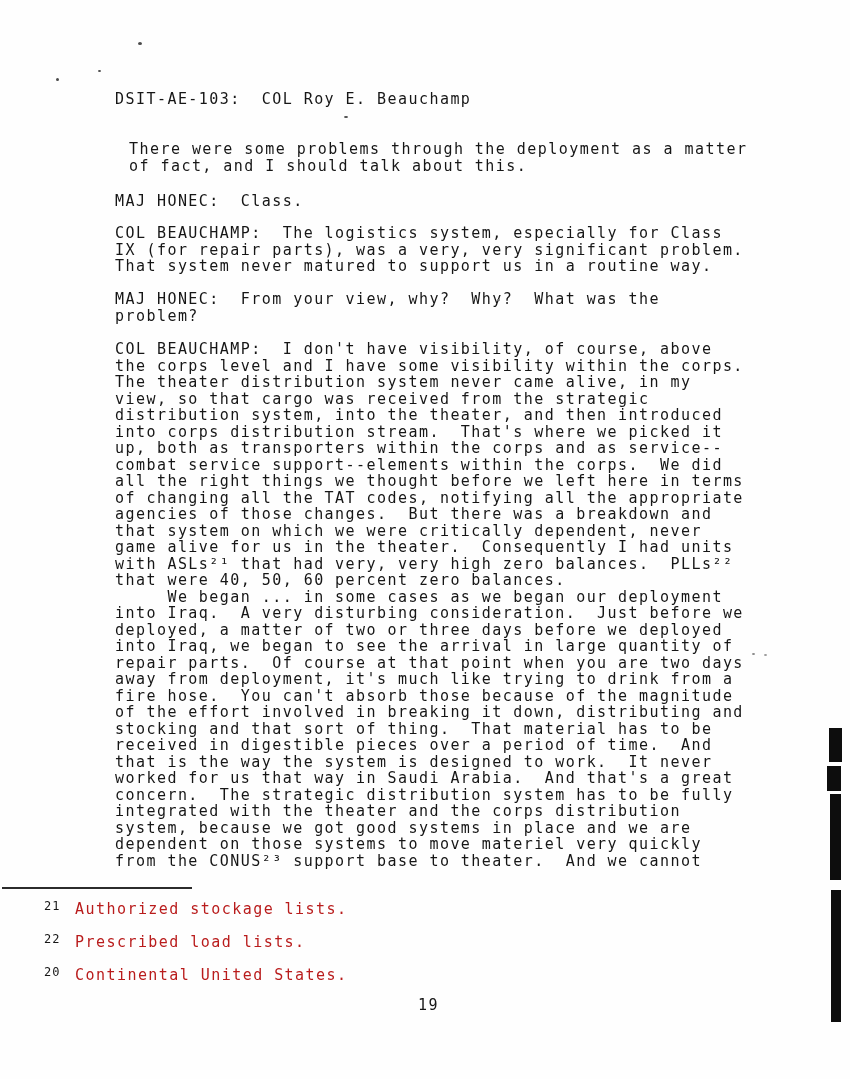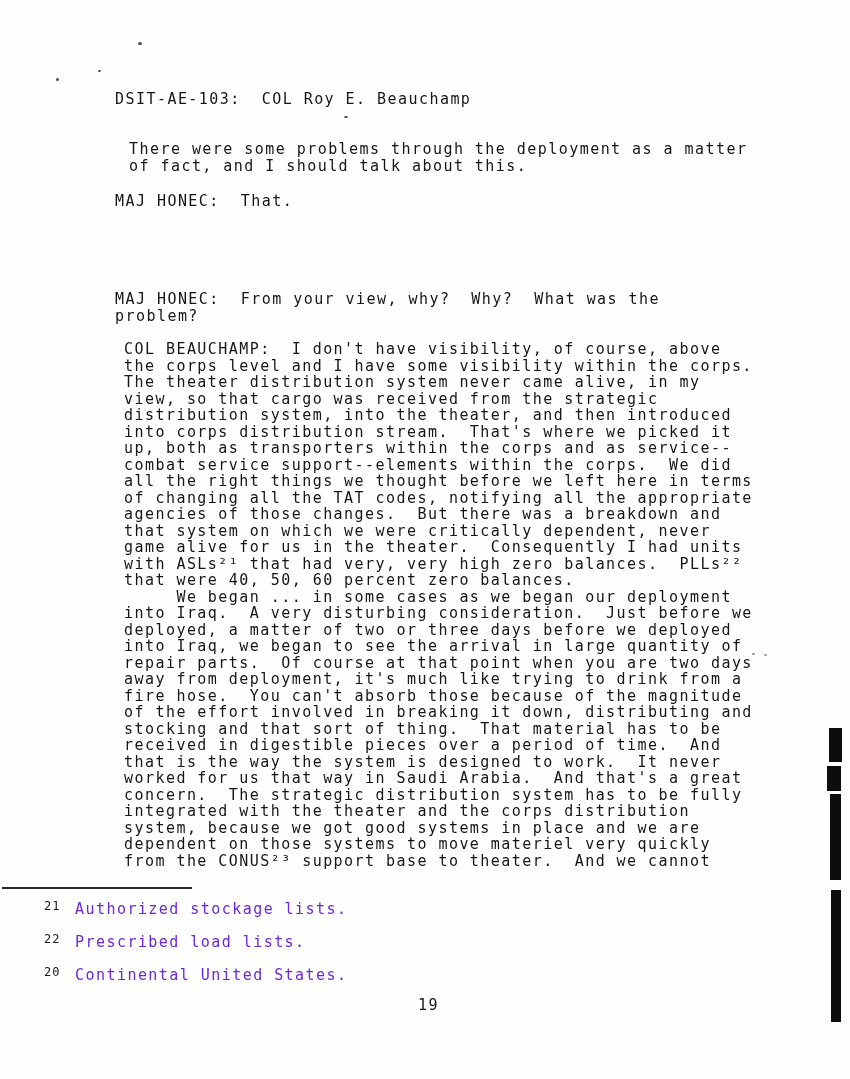--- a/index.html
+++ b/index.html
@@ -22,21 +22,21 @@
     line-height: 16.5px;
     letter-spacing: 1.45px;
     color: #161616;
     white-space: pre;
   }
   .header-line   { left: 115px; top: 91px; }
   .para-intro    { left: 129px; top: 141px; }
   .para-good     { left: 115px; top: 193px; }
   .para-logistics{ left: 115px; top: 225px; }
   .para-why      { left: 115px; top: 291px; }
-  .para-long     { left: 115px; top: 341px; margin-left: 9px; }
+  .para-long     { left: 115px; top: 341px; }
 
   .footnote-rule {
     position: absolute;
     left: 2px;
     top: 887px;
     width: 190px;
     height: 2px;
     background: #2b2b2b;
   }
   .footnote-row {
@@ -55,21 +55,21 @@
     letter-spacing: 1px;
     color: #161616;
     font-family: "DejaVu Sans Mono", "Liberation Mono", monospace;
   }
   .fn-text {
     position: absolute;
     left: 31px;
     top: 1px;
     font-size: 15px;
     letter-spacing: 1.45px;
-    color: #6d28d9;
+    color: #b91c1c;
     white-space: pre;
     font-family: "DejaVu Sans Mono", "Liberation Mono", monospace;
   }
   .page-number { left: 418px; top: 997px; }
 
   .scan-bar {
     position: absolute;
     background: #0d0d0d;
   }
   .bar-1 { left: 829px; top: 728px; width: 13px; height: 34px; }
@@ -93,22 +93,25 @@
 </head>
 <body>
 
 <div class="page">
 
   <div class="mono header-line">DSIT-AE-103:  COL Roy E. Beauchamp</div>
 
   <div class="mono para-intro">There were some problems through the deployment as a matter
 of fact, and I should talk about this.</div>
 
-  <div class="mono para-good">MAJ HONEC:  That.</div>
+  <div class="mono para-good">MAJ HONEC:  Class.</div>
 
+  <div class="mono para-logistics">COL BEAUCHAMP:  The logistics system, especially for Class
+IX (for repair parts), was a very, very significant problem.
+That system never matured to support us in a routine way.</div>
 
   <div class="mono para-why">MAJ HONEC:  From your view, why?  Why?  What was the
 problem?</div>
 
   <div class="mono para-long">COL BEAUCHAMP:  I don't have visibility, of course, above
 the corps level and I have some visibility within the corps.
 The theater distribution system never came alive, in my
 view, so that cargo was received from the strategic
 distribution system, into the theater, and then introduced
 into corps distribution stream.  That's where we picked it

